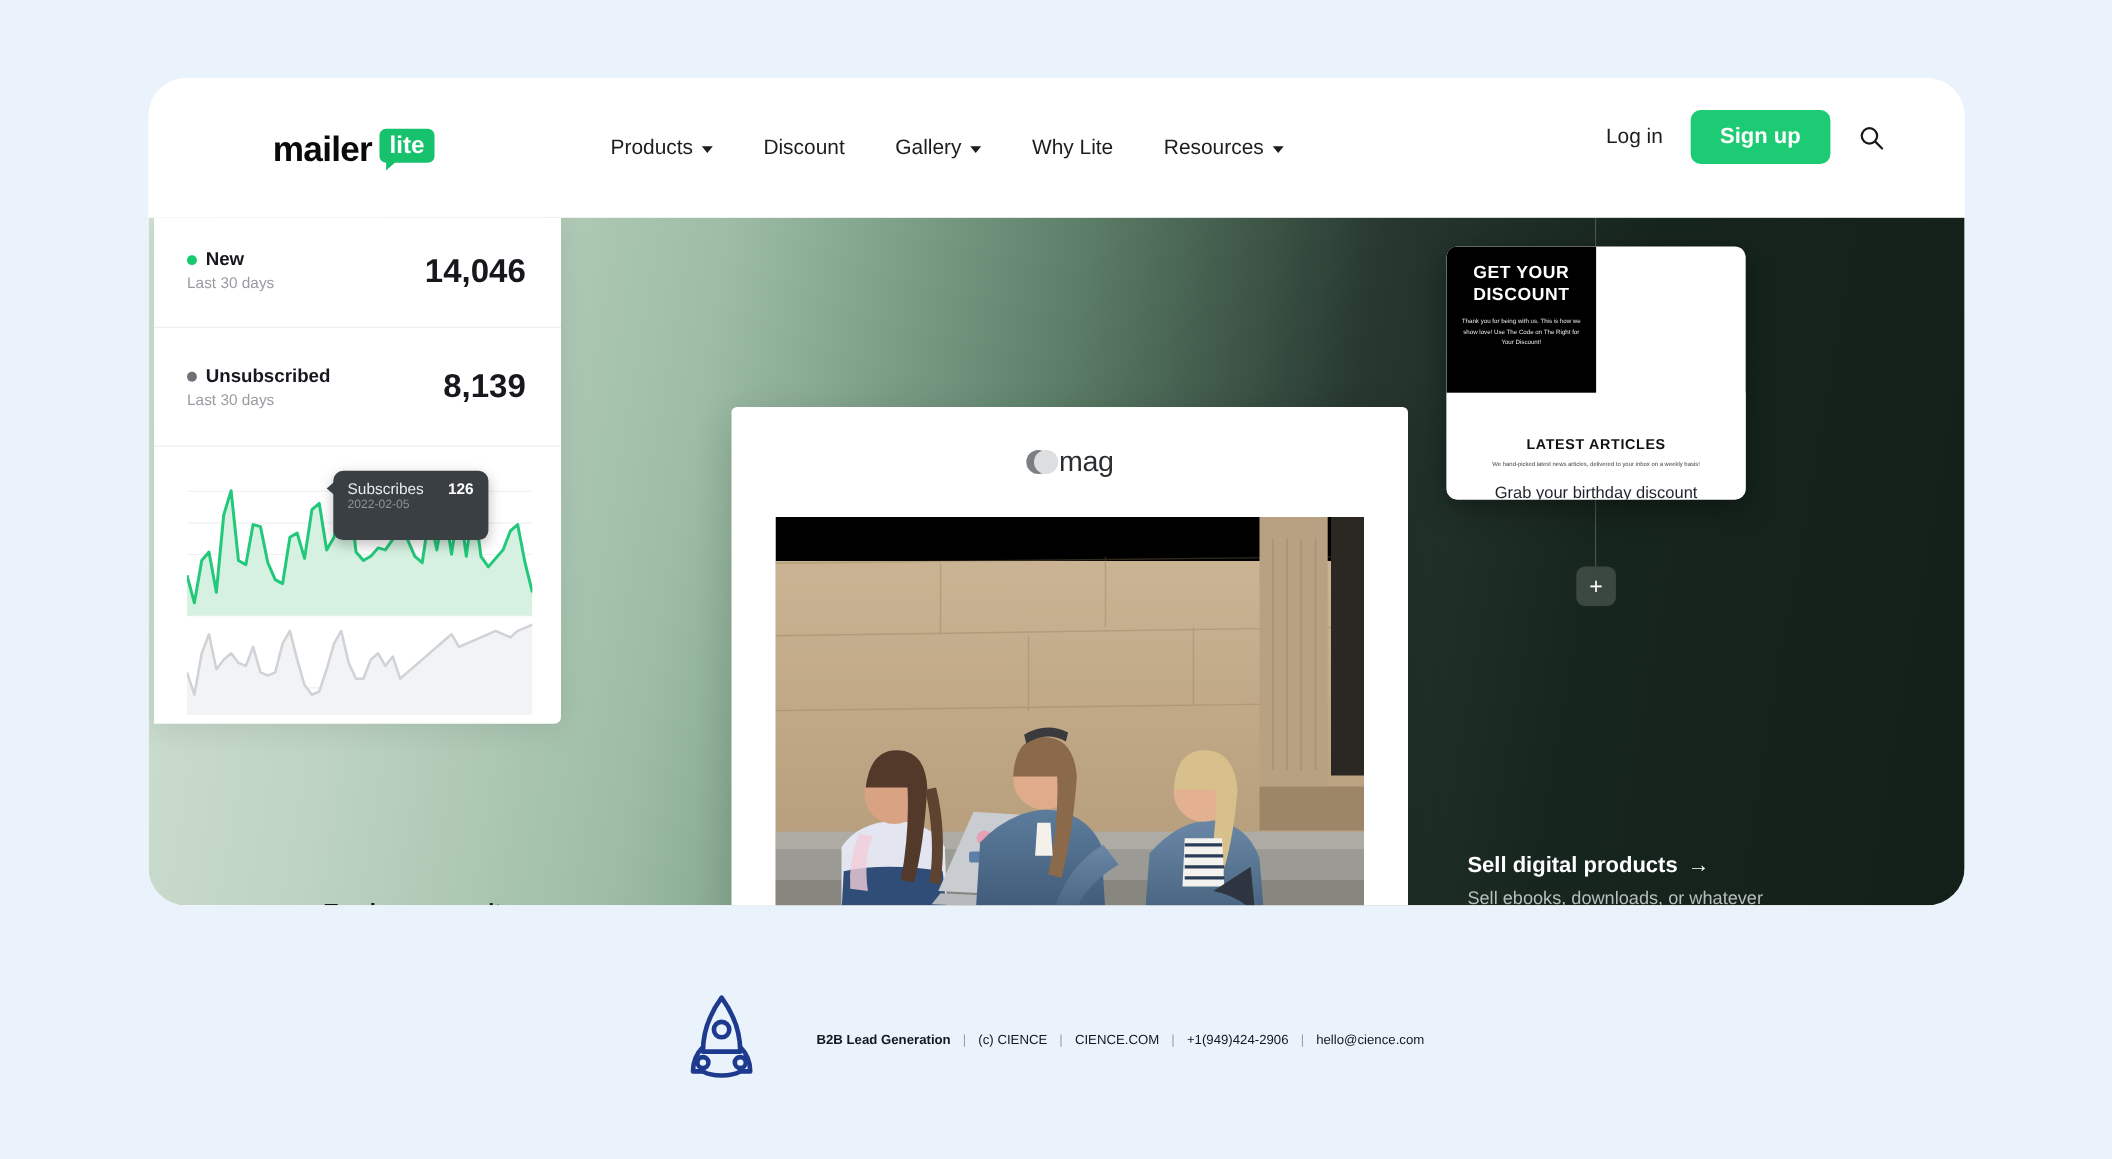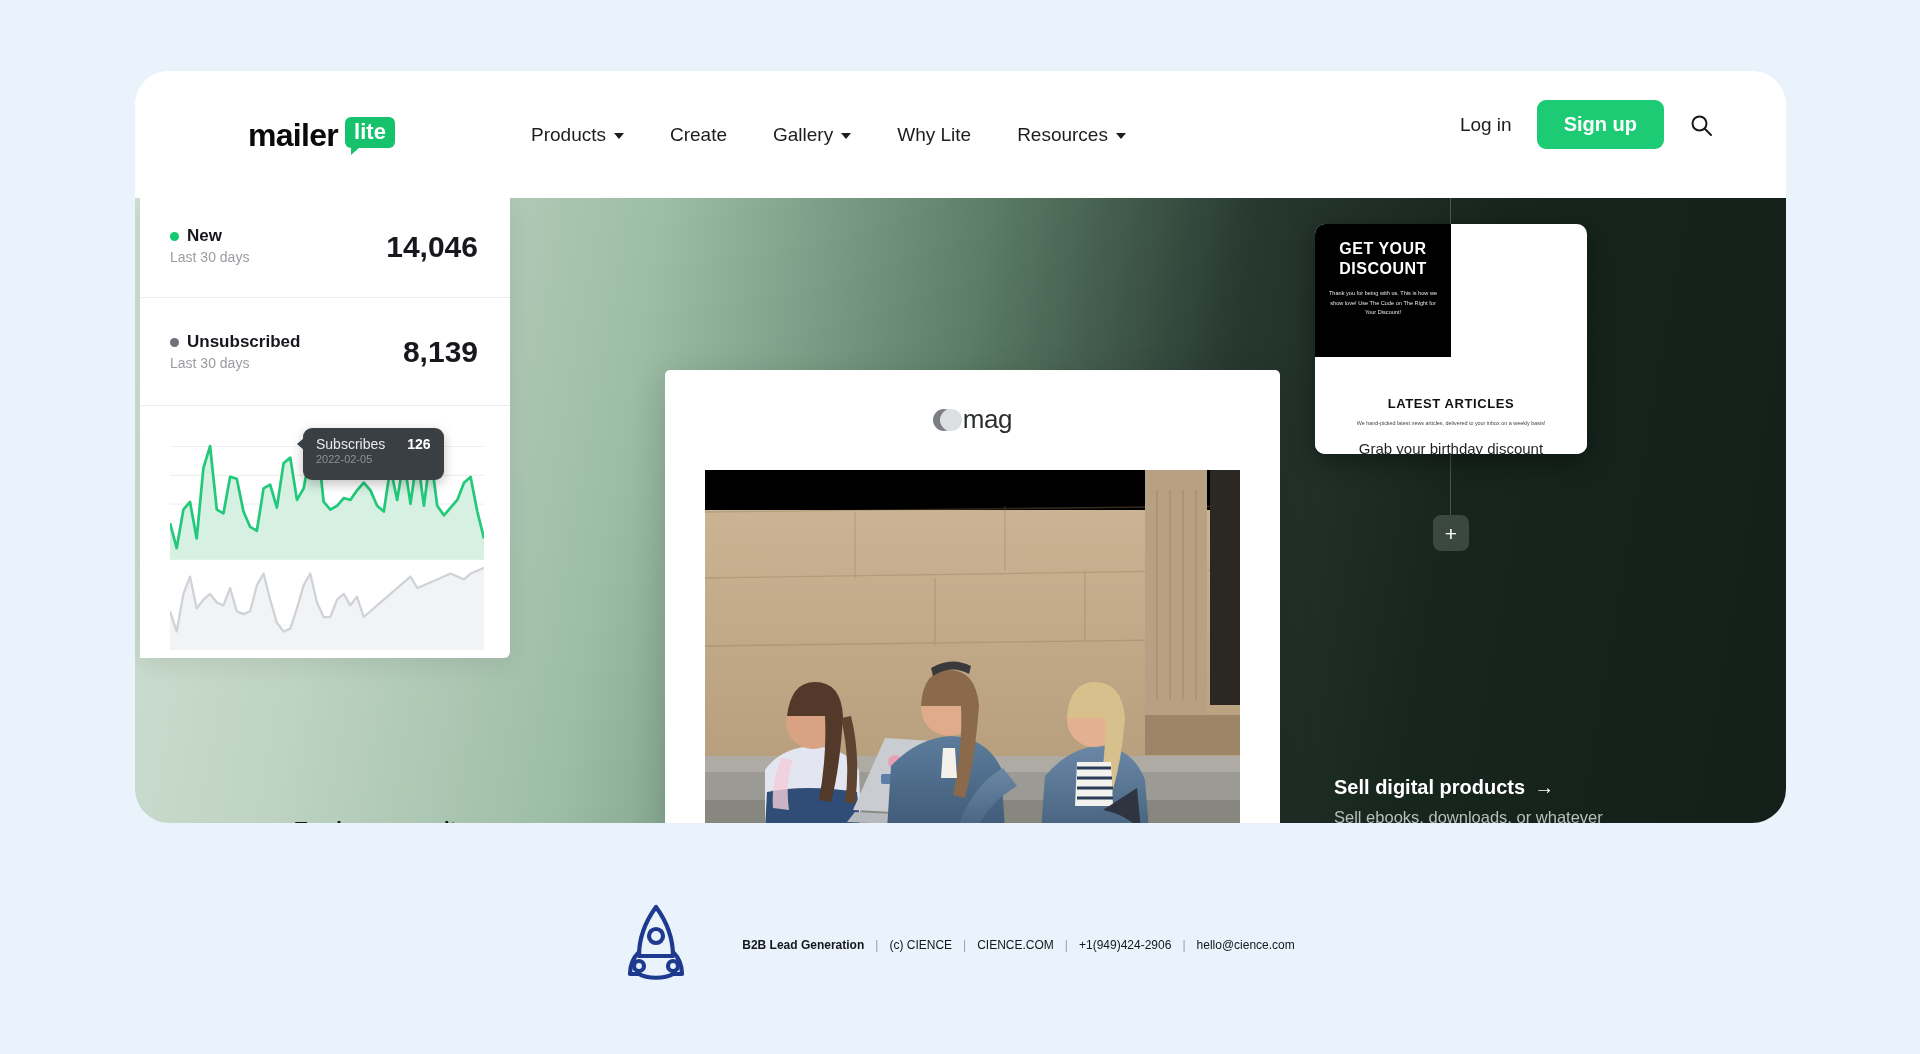--- a/index.html
+++ b/index.html
@@ -44,21 +44,21 @@
     line-height: 1.05;
   }
   .logo-badge::after {
     content: ""; position: absolute;
     left: 6px; bottom: -7px;
     border-left: 9px solid #17c26d;
     border-bottom: 8px solid transparent;
   }
 
   .nav {
-    position: absolute; left: 396px; top: 0; height: 127px;
+    position: absolute; left: 420px; top: 0; height: 127px;
     display: flex; align-items: center; gap: 46px;
   }
   .nav-item {
     display: flex; align-items: center; gap: 8px;
     font-size: 19px; color: #1d1d1f;
     cursor: pointer; white-space: nowrap;
   }
   .caret {
     width: 0; height: 0;
     border-left: 5px solid transparent;
@@ -127,21 +127,21 @@
     position: relative;
     height: 244px;
     padding: 18px 26px 0 30px;
   }
   .chart-svg { width: 100%; height: 100%; display: block; }
 
   .tooltip {
     position: absolute; left: 163px; top: 22px;
     background: #3a3f44;
     border-radius: 9px;
-    padding: 8px 13px 15px 13px;
+    padding: 8px 13px 26px 13px;
     display: flex; flex-direction: column;
     box-shadow: 0 4px 12px rgba(0,0,0,0.25);
     z-index: 5;
   }
   .tooltip-row { display: flex; align-items: baseline; gap: 22px; }
   .tooltip-label { font-size: 14px; color: #e8eaec; }
   .tooltip-value { font-size: 14px; font-weight: bold; color: #ffffff; margin-left: auto; }
   .tooltip-date { font-size: 11px; color: #8d9297; margin-top: 1px; }
   .tooltip::before {
     content: ""; position: absolute;
@@ -323,21 +323,21 @@
       <span class="logo-word">mailer</span>
       <span class="logo-badge">lite</span>
     </div>
 
     <div class="nav">
       <div class="nav-item">
         <span>Products</span>
         <span class="caret"></span>
       </div>
       <div class="nav-item">
-        <span>Create</span>
+        <span>Discount</span>
       </div>
       <div class="nav-item">
         <span>Gallery</span>
         <span class="caret"></span>
       </div>
       <div class="nav-item">
         <span>Why Lite</span>
       </div>
       <div class="nav-item">
         <span>Resources</span>

